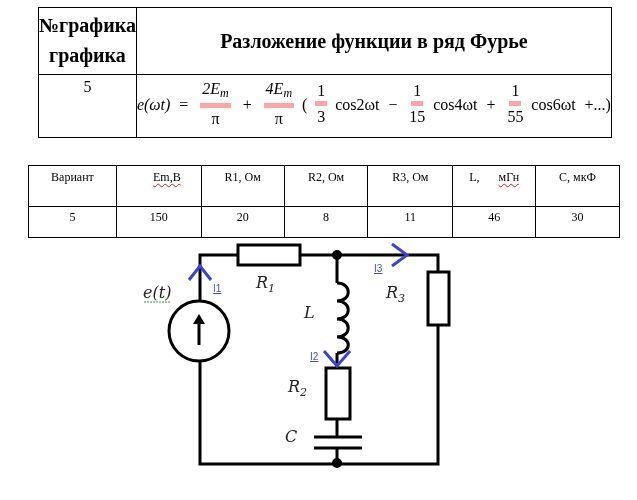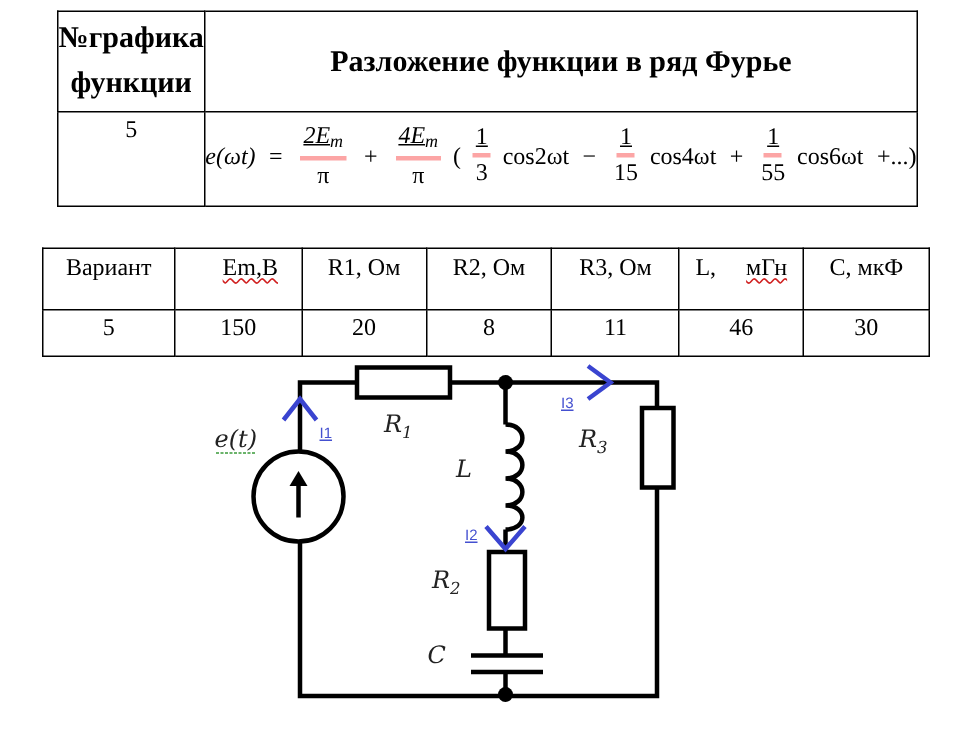--- a/index.html
+++ b/index.html
@@ -10,43 +10,43 @@
   #t1 { left:38px; top:7px; width:574px; }
   #t1 .c1 { width:96px; }
   #t1 .hdr td { height:64px; font-size:20px;font-weight:bold; }
   #t1 .hdr .c1 { line-height:30px; padding-top:2px; }
   #t1 .hdr .c2 { vertical-align:middle; padding-top:0; }
   #t1 .row td { height:59px; }
   #t1 .row .c1 { font-size:16px; padding-top:3px; }
   .formula { display:flex; align-items:center; justify-content:space-between; height:59px;
              font-size:16px; white-space:nowrap; }
   .frac { display:inline-flex; flex-direction:column; align-items:center; margin:0 3px; vertical-align:middle; }
-  .frac .num { border-bottom:3px solid #fca5a5; padding:0 2px; line-height:20px;text-decoration:underline; }
+  .frac .num { border-bottom:5px solid #fca5a5; padding:0 2px; line-height:20px; }
   .frac .den { line-height:22px; }
   .it { font-style:italic; }
   .sub { font-size:12px; font-style:italic; vertical-align:-3px; }
   .op { margin:0 4px; }
-  #t2 { left:28px; top:165px; width:592px; font-size:16px; }
+  #t2 { left:28px; top:165px; width:592px; font-size:12px; }
   #t2 td { height:36px; vertical-align:top; padding-top:4px; }
   #t2 .r2 td { height:27px; padding-top:3px; }
   .squiggle { text-decoration:underline wavy #d02020; text-decoration-thickness:1px; text-underline-offset:2px;margin-left:16px; }
   #circuit { position:absolute; left:0; top:0; width:637px; height:500px; }
   .lbl { font-family:"DejaVu Serif", serif; font-style:italic; font-size:16px; fill:#222; }
   .sublbl { font-family:"DejaVu Serif", serif; font-size:11px; fill:#222; }
   .cur { font-family:"Liberation Sans", sans-serif; font-size:10px; fill:#4450d0; text-decoration:underline; }
 </style>
 </head>
 <body>
 
 <table id="t1">
   <tbody>
       <tr class="hdr">
     <td class="c1">
       <div>№графика</div>
-      <div>функции</div>
+      <div>графика</div>
     </td>
     <td class="c2">Разложение функции в ряд Фурье</td>
   </tr>
   <tr class="row">
     <td class="c1">5</td>
     <td class="c2">
       <div class="formula">
         <span class="it">e(ωt)</span>
         <span class="op">=</span>
         <span class="frac">

